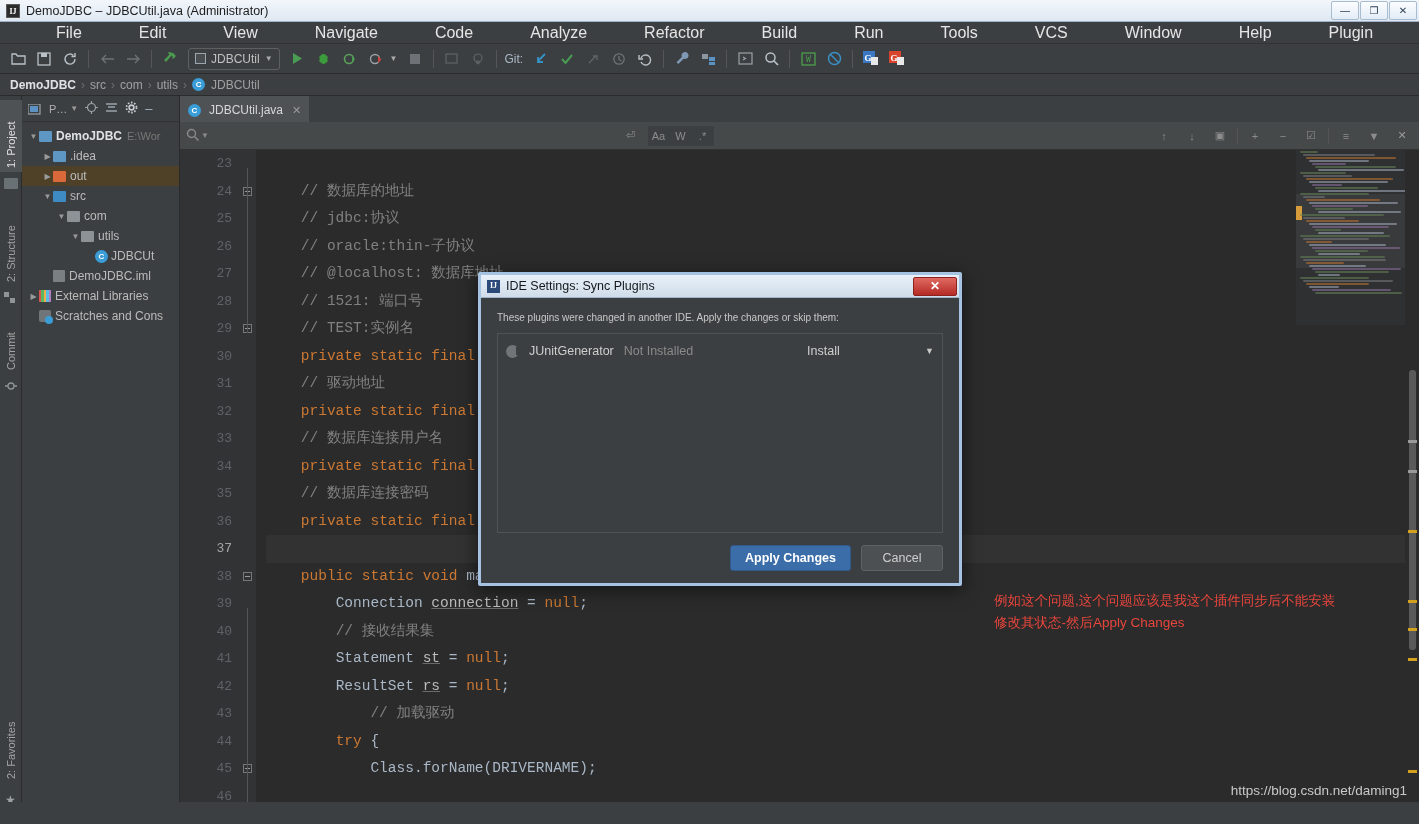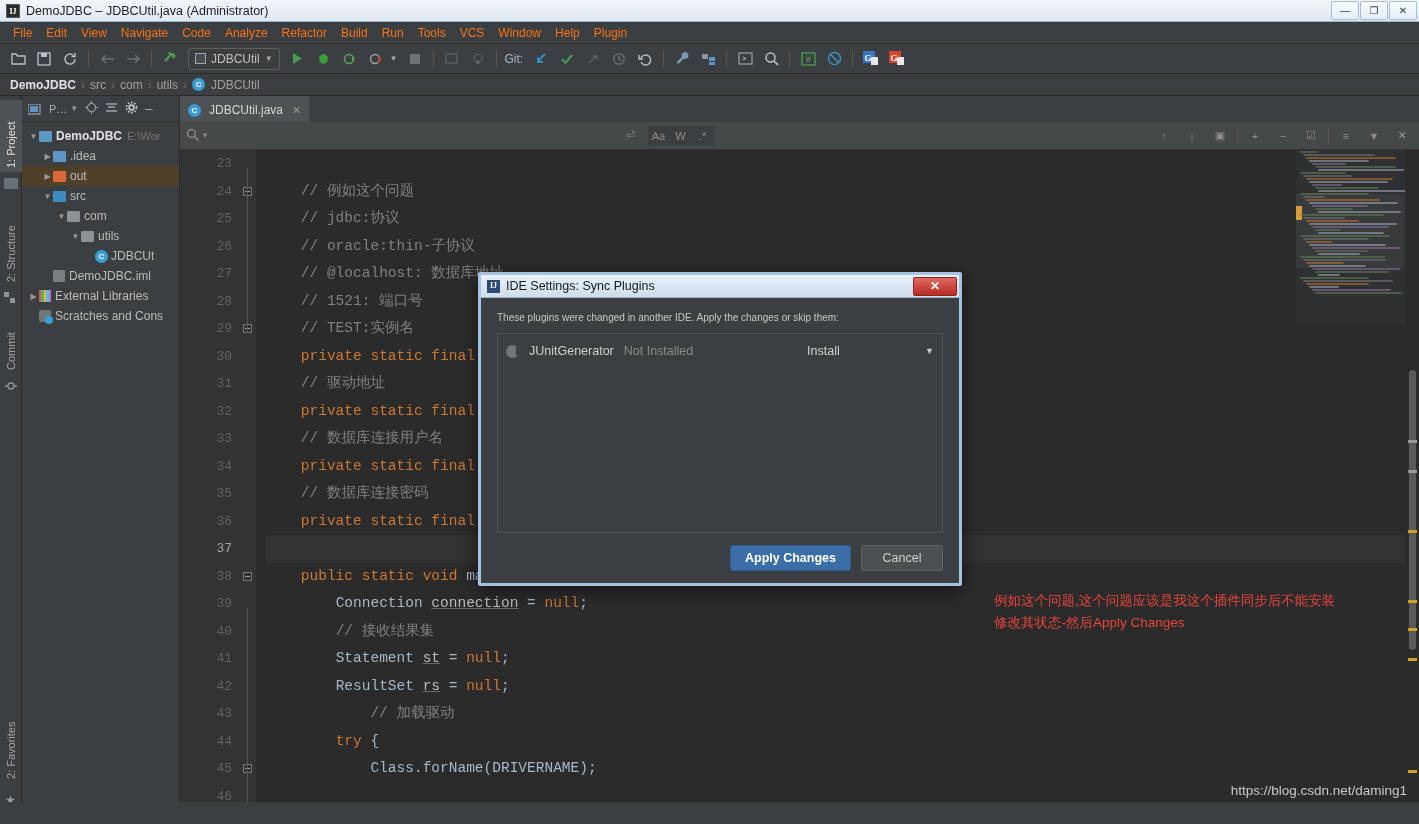--- a/index.html
+++ b/index.html
@@ -33,21 +33,21 @@
     border:1px solid #a8bcd0;border-radius:2px;
     display:flex;align-items:center;justify-content:center;
     font-size:10px;color:#2c3e50;
   }
   
   #menubar {
     height:22px;background:#3c3f41;display:flex;align-items:center;
     padding-left:6px;border-bottom:1px solid #323232;
   }
   #menubar .mi {
-    padding:2px 7px;color:#f97316;font-size:12px;cursor:default;
+    padding:2px 7px;color:#e5e5e5;font-size:16px;cursor:default;margin-left:43px;
   }
   
   #toolbar {
     height:30px;background:#3c3f41;display:flex;align-items:center;
     padding-left:6px;gap:2px;border-bottom:1px solid #2b2b2b;
   }
   .tbtn {
     width:24px;height:24px;display:flex;align-items:center;justify-content:center;
     color:#a9b7c6;font-size:14px;border-radius:2px;
   }
@@ -667,21 +667,21 @@
       <div id="foldcol">
           <div class="foldbox" style="top: 36.5px;"></div>
           <div class="foldbox" style="top: 174px;"></div>
           <div class="foldbox" style="top: 421.5px;"></div>
           <div class="foldbox" style="top: 614px;"></div>
           <div class="foldline" style="top: 18px; height: 165px;"></div>
           <div class="foldline" style="top: 458px; height: 330px;"></div>
         </div>
       <div id="codearea">
           <div class="cl"></div>
-          <div class="cl"><span class="dot">    </span><span class="cm">// 例如这个问题</span></div>
+          <div class="cl"><span class="dot">    </span><span class="cm">// 数据库的地址</span></div>
           <div class="cl"><span class="dot">    </span><span class="cm">// jdbc:协议</span></div>
           <div class="cl"><span class="dot">    </span><span class="cm">// oracle:thin-子协议</span></div>
           <div class="cl"><span class="dot">    </span><span class="cm">// @localhost: 数据库地址</span></div>
           <div class="cl"><span class="dot">    </span><span class="cm">// 1521: 端口号</span></div>
           <div class="cl"><span class="dot">    </span><span class="cm">// TEST:实例名</span></div>
           <div class="cl"><span class="dot">    </span><span class="kw">private static final</span><span class="id"> String </span><span class="fld">URL</span><span class="id"> = </span><span class="str">"jdbc:oracle:thin:@localhost:1521:TEST"</span><span class="id">;</span></div>
           <div class="cl"><span class="dot">    </span><span class="cm">// 驱动地址</span></div>
           <div class="cl"><span class="dot">    </span><span class="kw">private static final</span><span class="id"> String </span><span class="fld">DRIVERNAME</span><span class="id"> = </span><span class="str">"oracle.jdbc.driver.OracleDriver"</span><span class="id">;</span></div>
           <div class="cl"><span class="dot">    </span><span class="cm">// 数据库连接用户名</span></div>
           <div class="cl"><span class="dot">    </span><span class="kw">private static final</span><span class="id"> String </span><span class="fld">USERNAME</span><span class="id"> = </span><span class="str">"scott"</span><span class="id">;</span></div>

